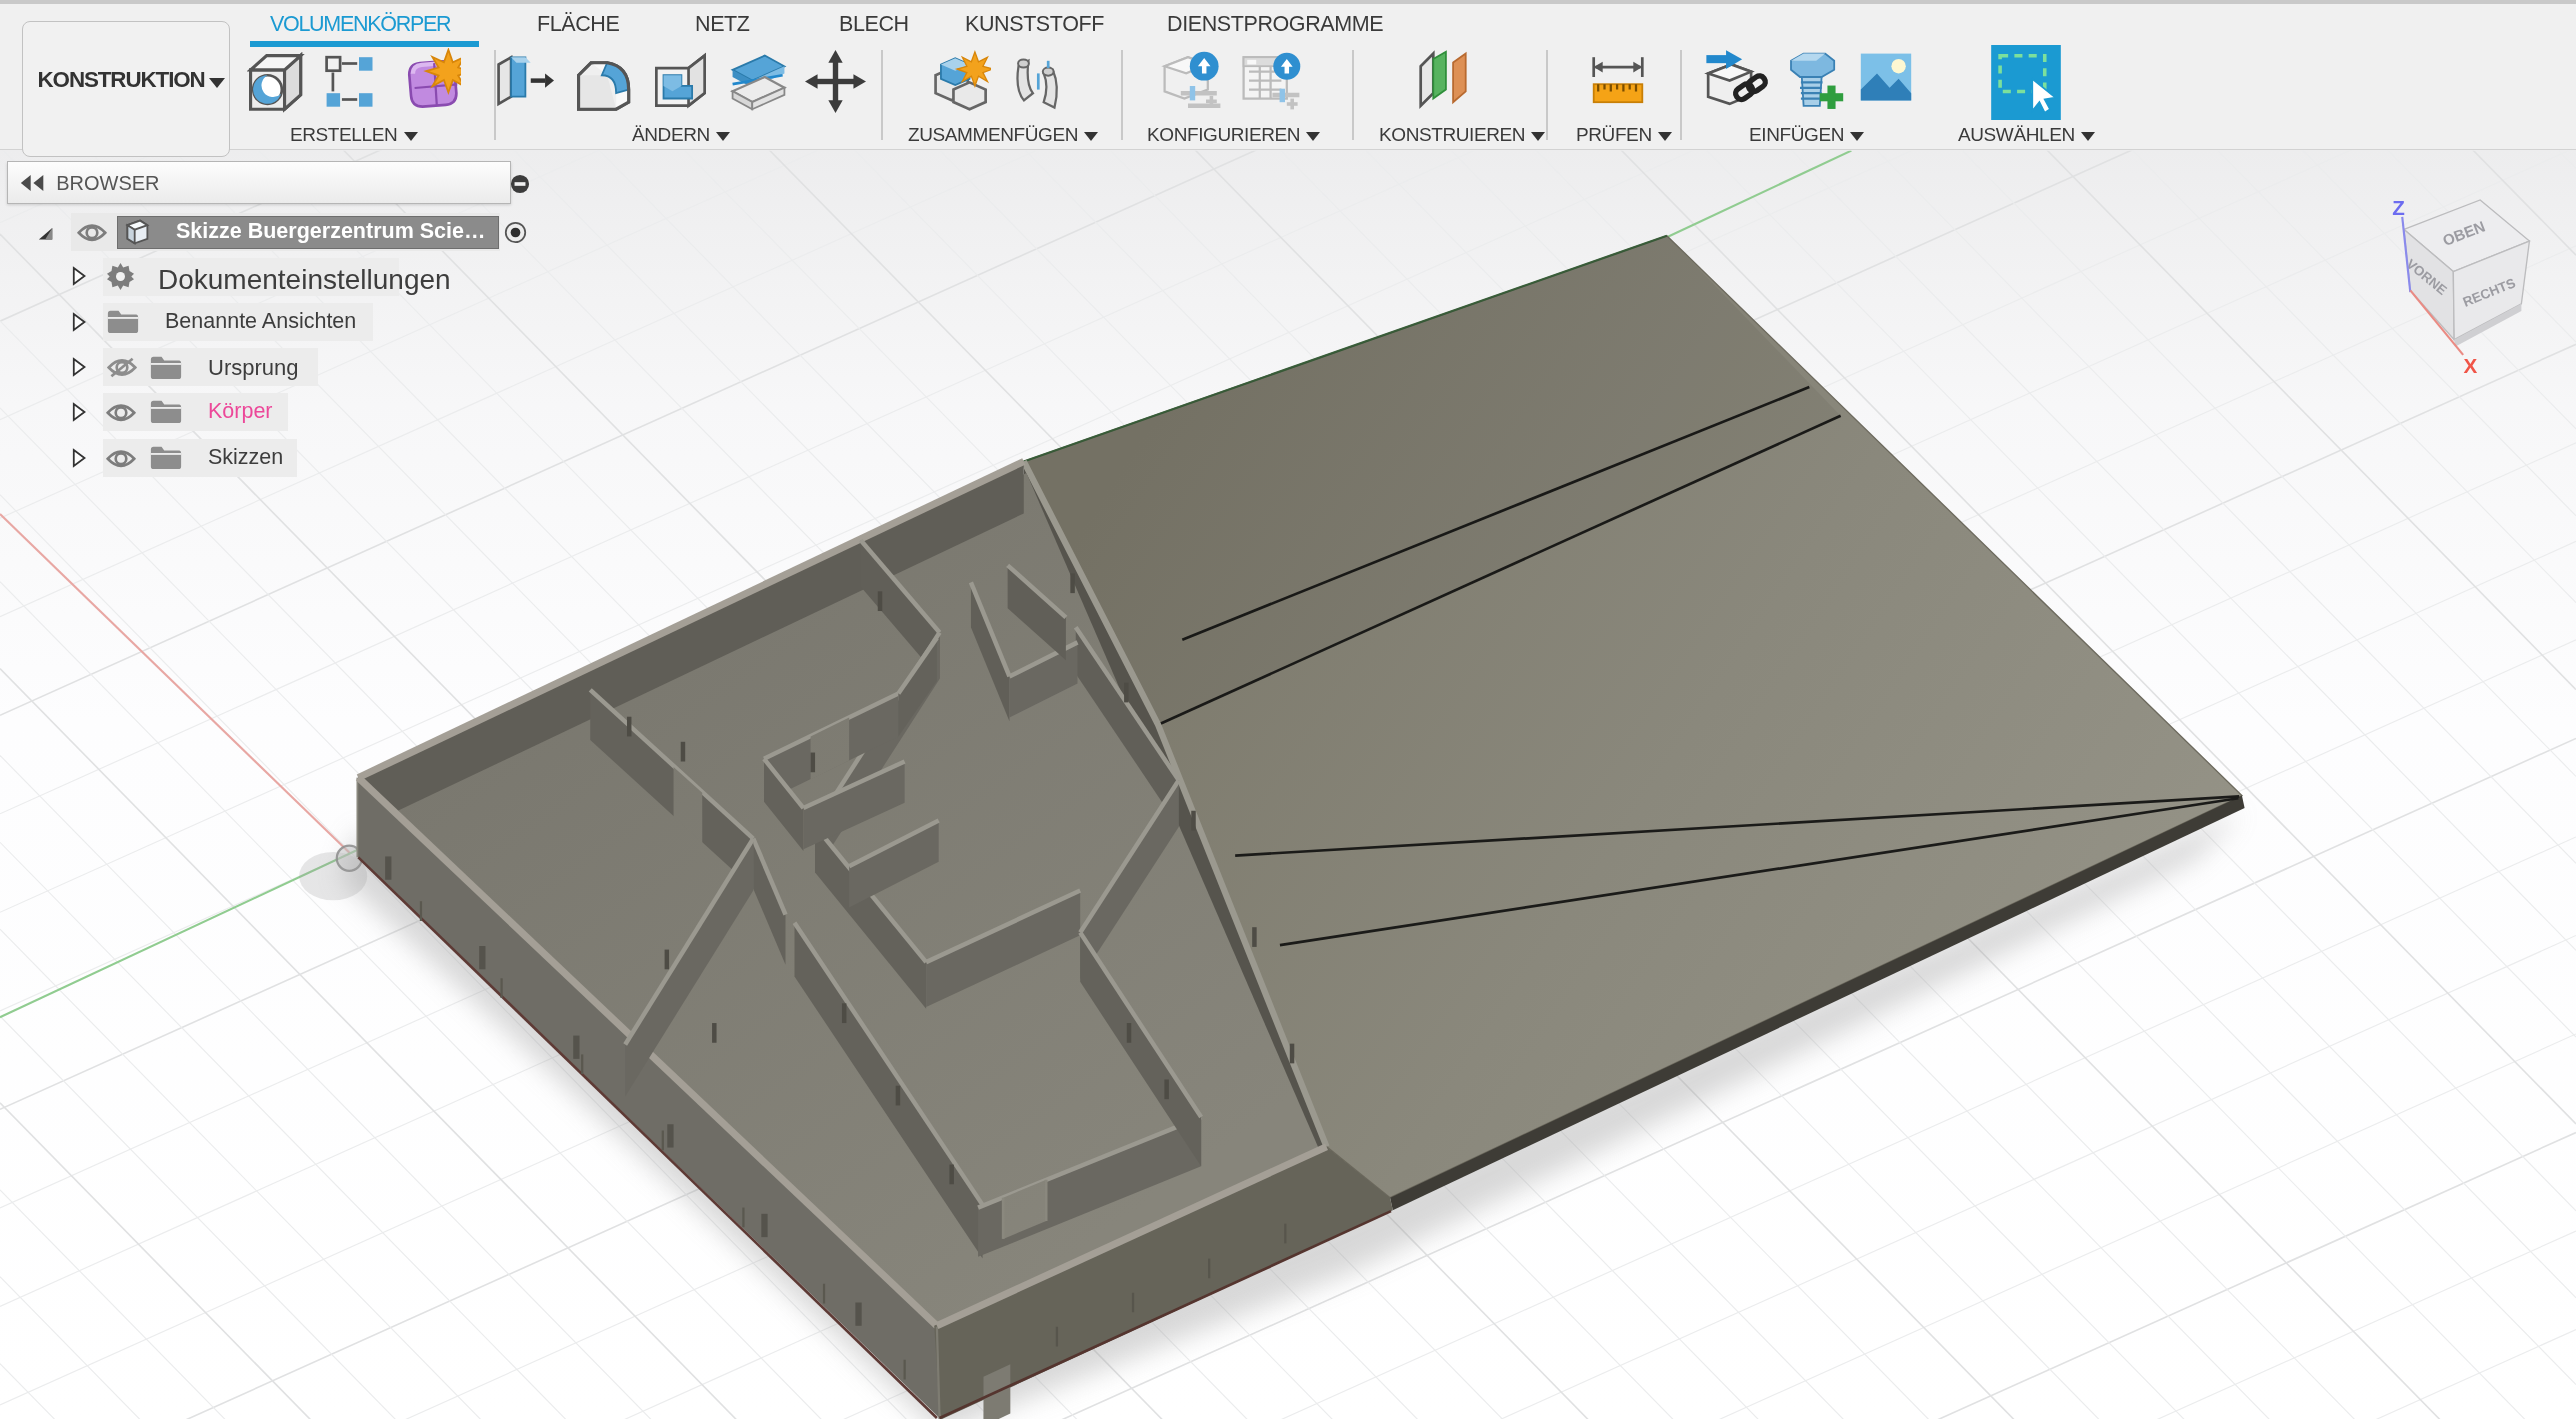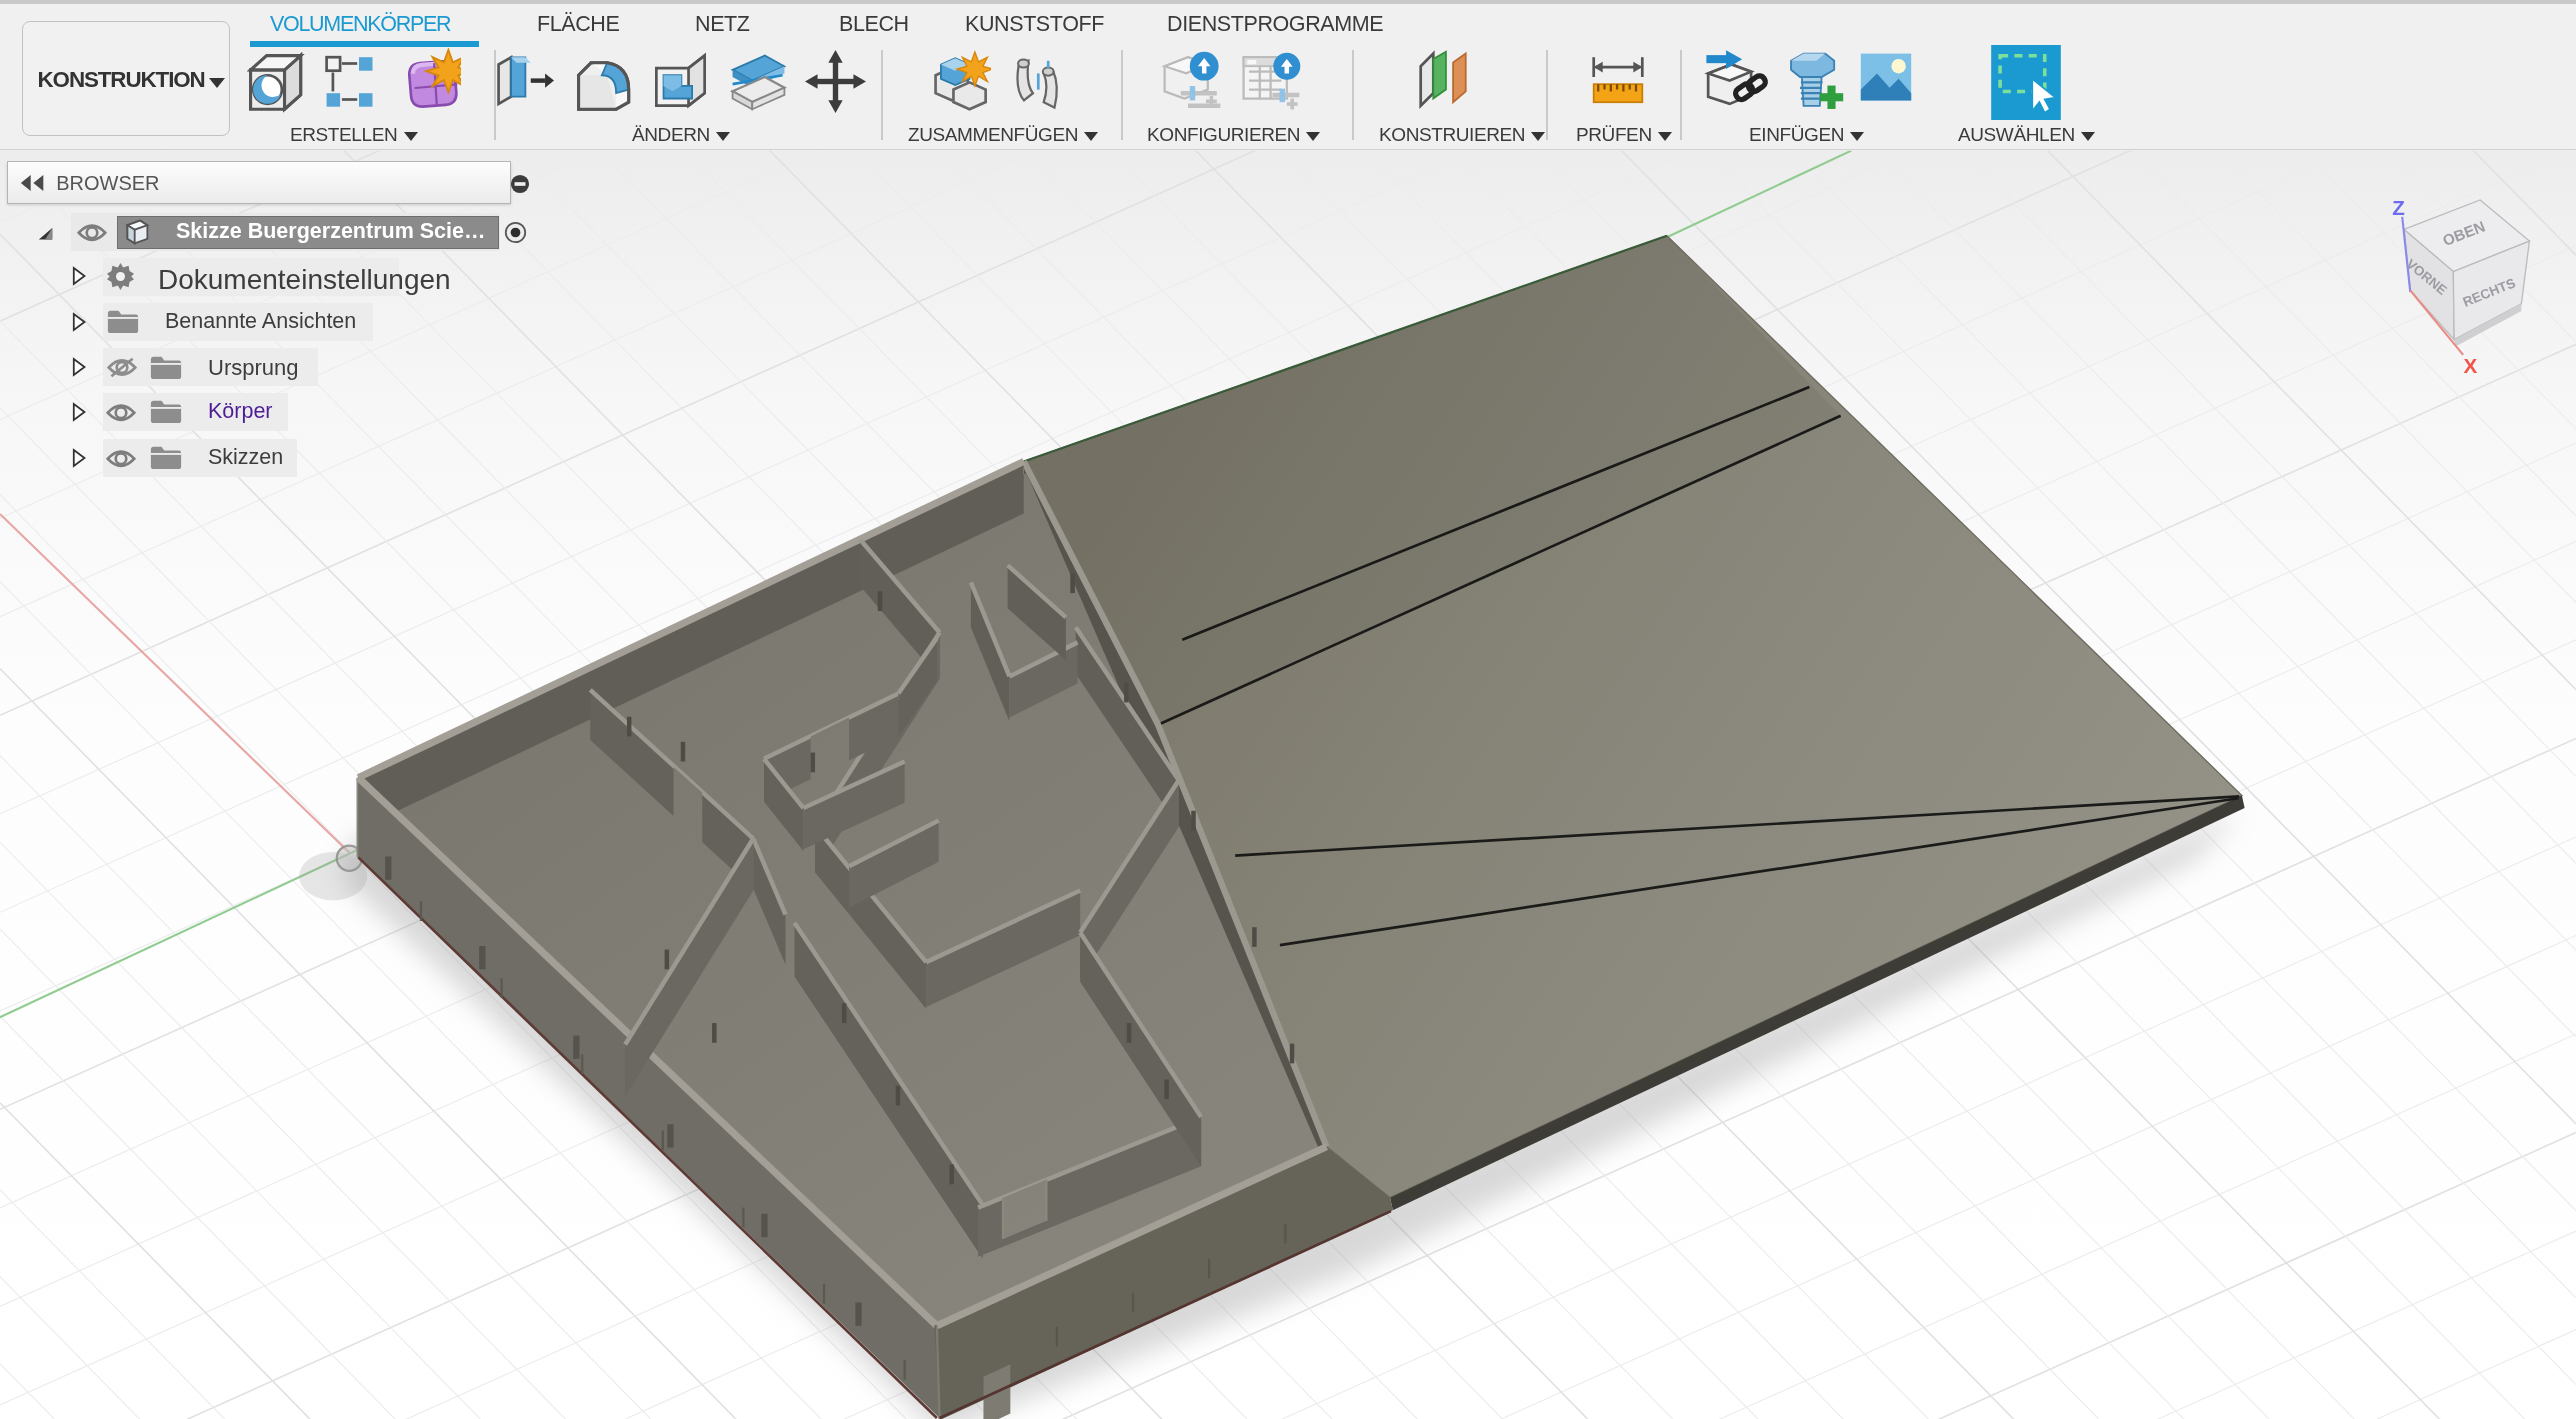--- a/index.html
+++ b/index.html
@@ -2,21 +2,21 @@
 <html style="font-size:14.3px"><head><meta charset="utf-8"><style>
 *{margin:0;padding:0;box-sizing:border-box}
 html,body{width:2576px;height:1420px;overflow:hidden;font-family:"Liberation Sans",sans-serif}
 #page{position:relative;width:2576px;height:1420px;background:#fff}
 #canvasbg{position:absolute;left:0;top:150px;width:2576px;height:1269px;background:linear-gradient(#ededee 0%,#f7f7f8 20%,#fdfdfe 45%,#ffffff 100%)}
 #scene{position:absolute;left:0;top:0}
 #toolbar{position:absolute;left:0;top:0;width:2576px;height:150px;background:#f0f0f0;border-bottom:1.8px solid #d2d2d2}
 #topstrip{position:absolute;left:0;top:0;width:2576px;height:3.6px;background:#c9c9c9}
 .tab{position:absolute;top:11.6px;font-size:21.5px;color:#3a3a3a;white-space:nowrap;letter-spacing:-0.4px}
 .tabactive{color:#1b9ad2;font-weight:normal;letter-spacing:-1.3px}
-.konst{position:absolute;left:21.5px;top:20.6px;width:208px;height:115px;border:1.8px solid #c2c2c2;border-radius:8px;background:#f1f1f1}
+.konst{position:absolute;left:21.5px;top:20.6px;width:208px;height:136px;border:1.8px solid #c2c2c2;border-radius:8px;background:#f1f1f1}
 .ktxt{position:absolute;left:15px;top:45px;font-size:22.4px;font-weight:bold;color:#333;letter-spacing:-1.1px}
 .karr{position:absolute;left:186px;top:56px;width:0;height:0;border-left:8px solid transparent;border-right:8px solid transparent;border-top:10px solid #333}
 .tri{display:inline-block;width:0;height:0;border-left:8px solid transparent;border-right:8px solid transparent;border-top:10px solid #333}
 .gl{position:absolute;top:124px;font-size:19px;color:#3a3a3a;white-space:nowrap;letter-spacing:-0.4px}
 .gl .tri{border-left-width:7.2px;border-right-width:7.2px;border-top-width:9px;margin-left:6.3px}
 .div{position:absolute;top:50px;width:1.8px;height:90px;background:#c9c9c9}
 </style></head>
 <body>
 <div id="page">
 <div id="canvasbg"></div>
@@ -471,21 +471,21 @@
       <polygon points="2,2 14,11 2,20" fill="#fdfdfd" stroke="#333" stroke-width="2"></polygon>
     </svg>
 <svg style="position:absolute;left:106px;top:402px" width="30" height="21.5" viewBox="0 0 34 24">
 <path d="M2 12 Q17 -4 32 12 Q17 28 2 12 Z" fill="none" stroke="#7d7d7d" stroke-width="3"></path>
 <circle cx="17" cy="12" r="6" fill="none" stroke="#7d7d7d" stroke-width="3"></circle>
     </svg>
 <svg style="position:absolute;left:150px;top:399px" width="32" height="25" viewBox="0 0 36 28">
 <path d="M1 5 Q1 2 4 2 L13 2 L16 6 L33 6 Q35 6 35 9 L35 24 Q35 27 32 27 L4 27 Q1 27 1 24 Z" fill="#8d8d8d"></path>
 <path d="M1 10 L35 10" stroke="#f2f2f2" stroke-width="2"></path>
     </svg>
-<span style="position:absolute;left:208px;top:399px;font-size:21.5px;color:#4c1d95">Körper</span>
+<span style="position:absolute;left:208px;top:399px;font-size:21.5px;color:#ec4899">Körper</span>
 <div style="position:absolute;left:103px;top:439px;width:194px;height:38px;background:#ececec"></div>
 <svg style="position:absolute;left:72px;top:448px" width="14.3" height="20" viewBox="0 0 16 22">
       <polygon points="2,2 14,11 2,20" fill="#fdfdfd" stroke="#333" stroke-width="2"></polygon>
     </svg>
 <svg style="position:absolute;left:106px;top:448px" width="30" height="21.5" viewBox="0 0 34 24">
 <path d="M2 12 Q17 -4 32 12 Q17 28 2 12 Z" fill="none" stroke="#7d7d7d" stroke-width="3"></path>
 <circle cx="17" cy="12" r="6" fill="none" stroke="#7d7d7d" stroke-width="3"></circle>
     </svg>
 <svg style="position:absolute;left:150px;top:445px" width="32" height="25" viewBox="0 0 36 28">
 <path d="M1 5 Q1 2 4 2 L13 2 L16 6 L33 6 Q35 6 35 9 L35 24 Q35 27 32 27 L4 27 Q1 27 1 24 Z" fill="#8d8d8d"></path>

